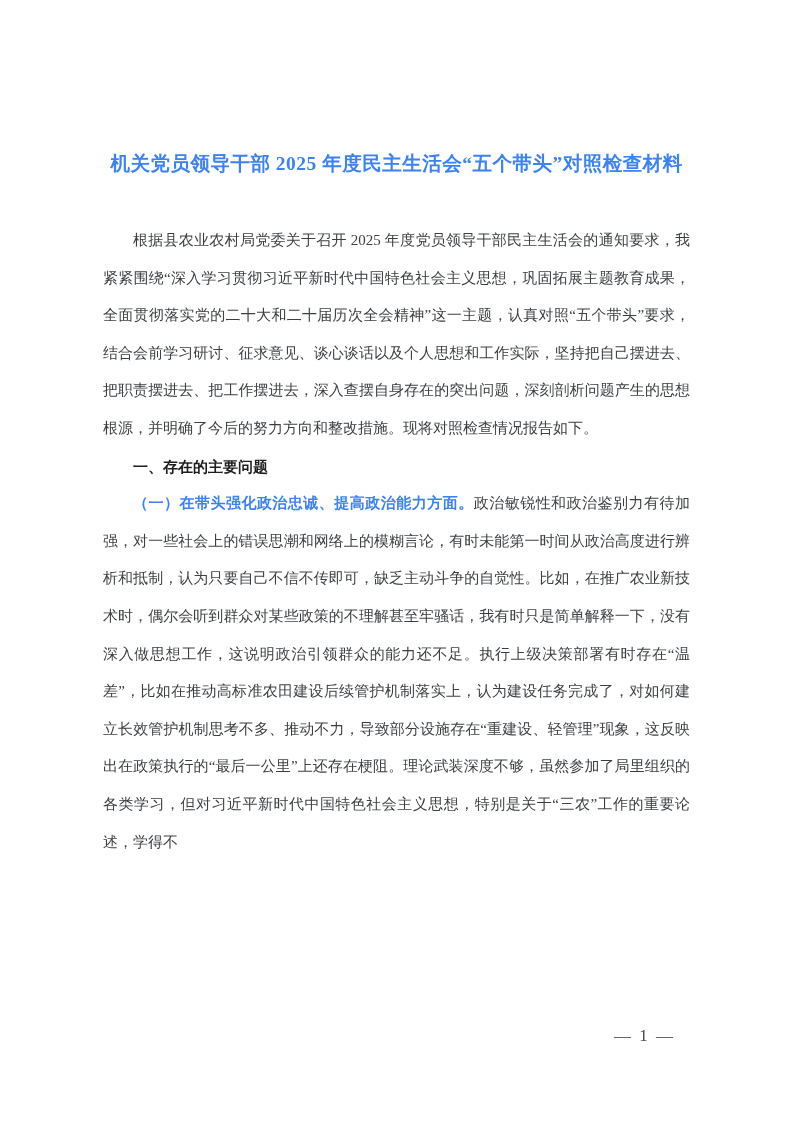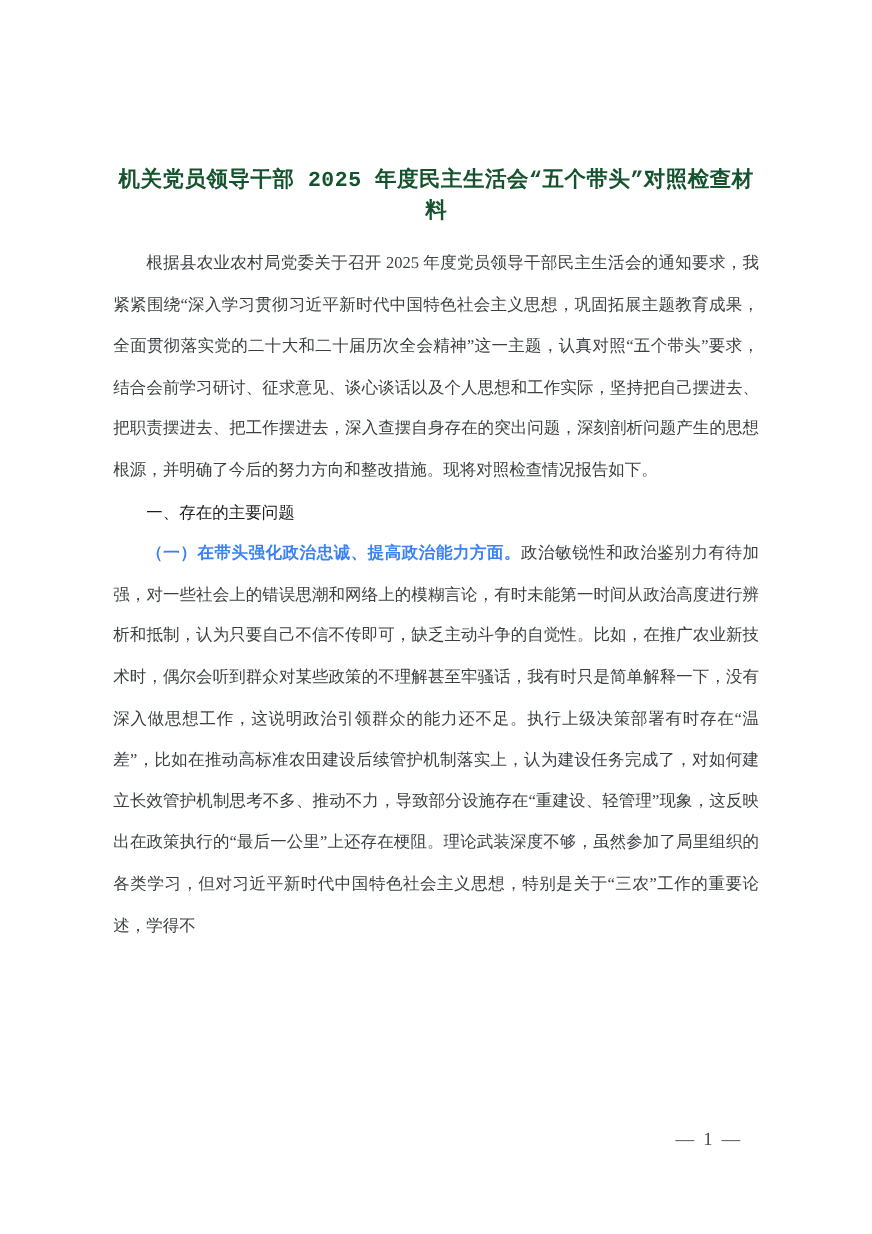--- a/index.html
+++ b/index.html
@@ -14,45 +14,45 @@
     background: #ffffff;
     overflow: hidden;
     font-family: "Liberation Serif", serif;
   }
   .doc-title {
     position: absolute;
     top: 150px;
     left: 103px;
     width: 587px;
     text-align: center;
-    font-family: Liberation Mono, monospace;
+    font-family: Liberation Serif, serif;
     font-weight: bold;
     font-size: 19.5px;
     line-height: 28px;
-    color: #14532d;
+    color: #3b82f6;
     letter-spacing: 0.5px;
   }
   .doc-content {
     position: absolute;
     top: 222px;
     left: 103px;
     width: 587px;
     font-size: 15px;
     line-height: 37.6px;
     color: #3c3f42;
     text-align: justify;
     text-justify: inter-ideograph;
   }
   .doc-content p {
     margin: 0;
     text-indent: 2em;
   }
   .section-heading {
     font-family: "Liberation Sans", sans-serif;
-    font-weight: normal;
+    font-weight: bold;
     color: #1d1d1d;
   }
   .lead-sentence {
     font-weight: bold;
     color: #3b82f6;
   }
   .page-number {
     position: absolute;
     top: 1026px;
     right: 118px;

